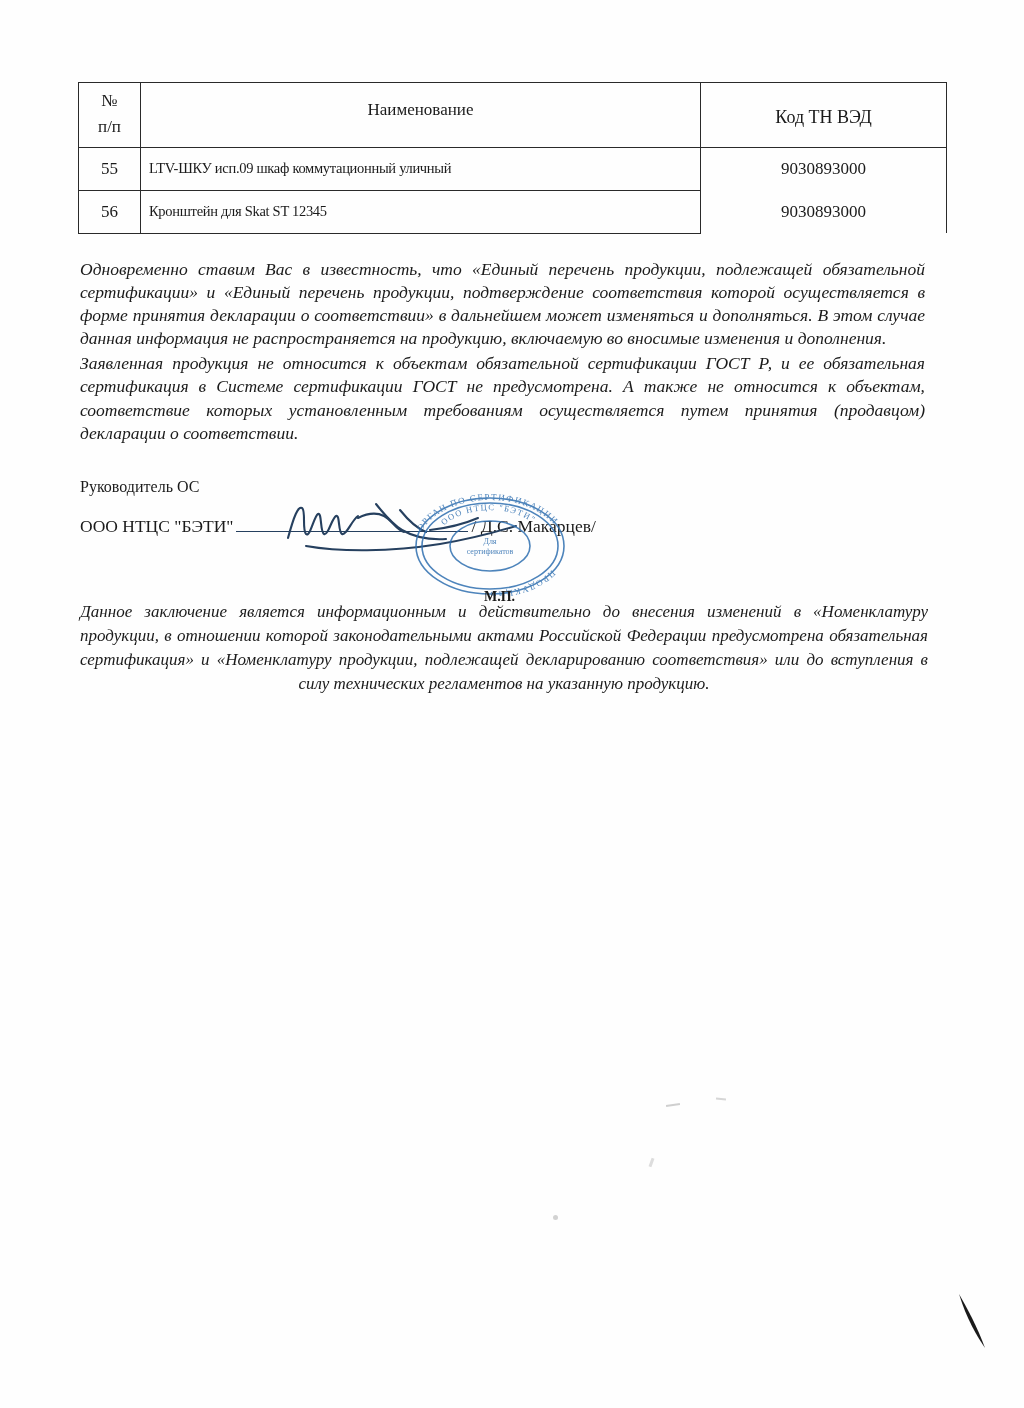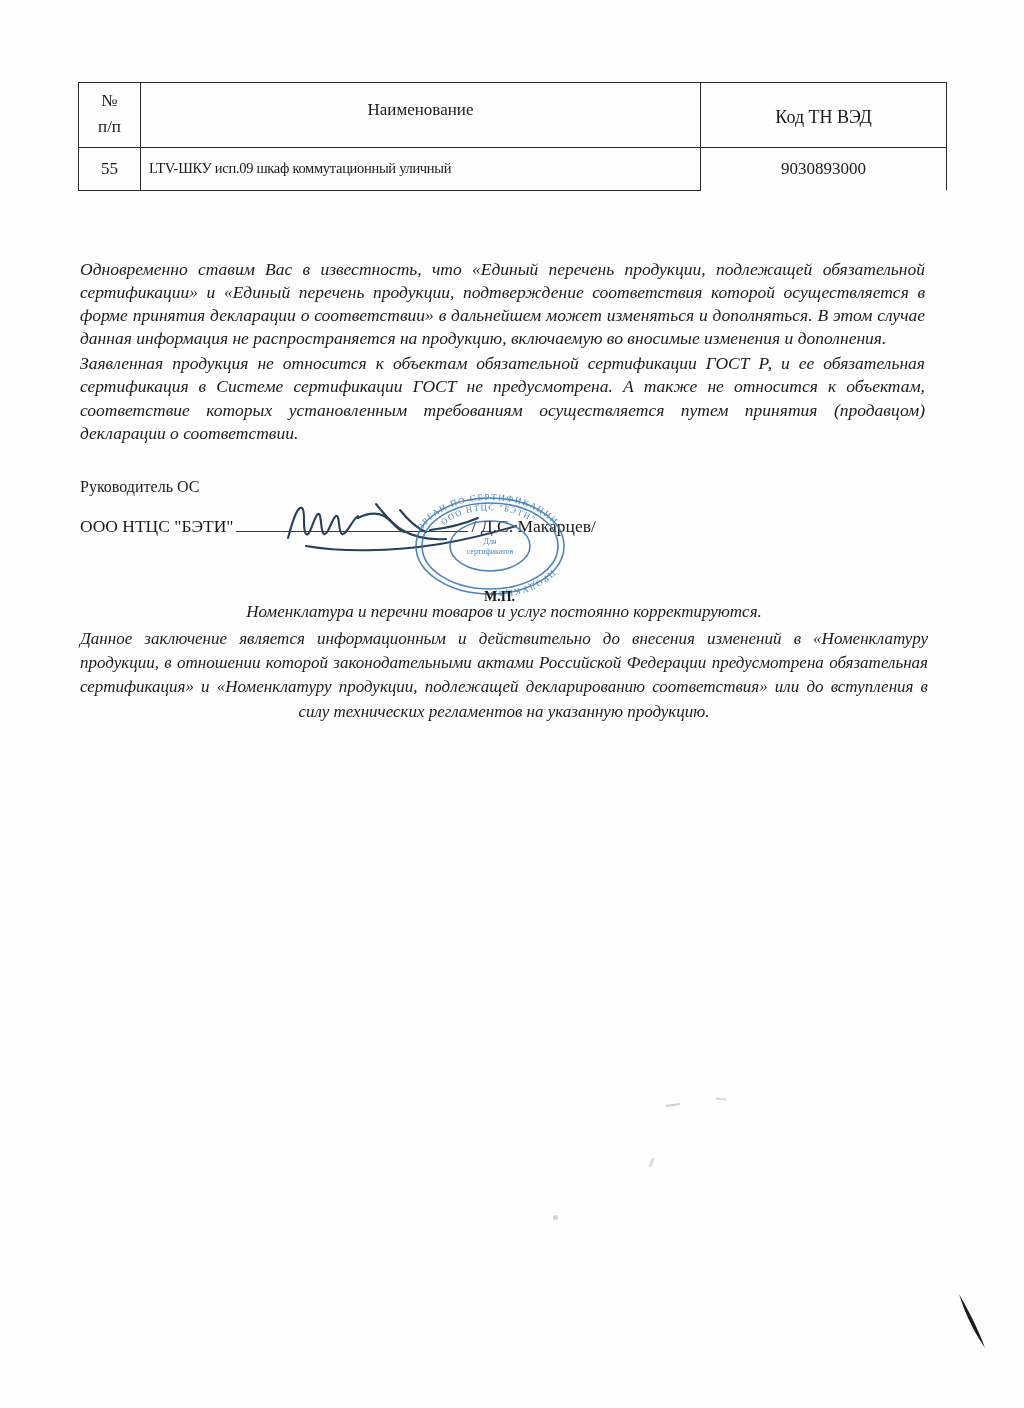--- a/index.html
+++ b/index.html
@@ -203,20 +203,25 @@
           <th class="head-name">Наименование</th>
           <th class="head-code">Код ТН ВЭД</th>
         </tr>
       </thead>
       <tbody>
         <tr class="row-55">
           <td class="cell-num">55</td>
           <td class="cell-name">LTV-ШКУ исп.09 шкаф коммутационный уличный</td>
           <td class="cell-code code-plain">9030893000</td>
         </tr>
+        <tr class="row-56">
+          <td class="cell-num">56</td>
+          <td class="cell-name">Кронштейн для Skat ST 12345</td>
+          <td class="cell-code code-plain">9030893000</td>
+        </tr>
       </tbody>
     </table>
   </div>
 
   <div class="body-text">
     <p>Одновременно ставим Вас в известность, что «Единый перечень продукции, подлежащей обязательной сертификации» и «Единый перечень продукции, подтверждение соответствия которой осуществляется в форме принятия декларации о соответствии» в дальнейшем может изменяться и дополняться. В этом случае данная информация не распространяется на продукцию, включаемую во вносимые изменения и дополнения.</p>
     <p>Заявленная продукция не относится к объектам обязательной сертификации  ГОСТ Р, и ее обязательная сертификация в Системе сертификации ГОСТ не предусмотрена. А также не относится к объектам, соответствие которых установленным требованиям осуществляется путем принятия (продавцом) декларации о соответствии.</p>
   </div>
 
   <div class="sig-role">Руководитель ОС</div>
@@ -254,21 +259,20 @@
     </g>
     <g fill="#2f6fb0" font-family="Liberation Serif, serif" font-size="8" text-anchor="middle">
       <text x="90" y="52">Для</text>
       <text x="90" y="62">сертификатов</text>
     </g>
   </svg>
 
   <div class="sig-mp">М.П.</div>
 
   <div class="footer-note">
-    <span class="first">Номенклатура и перечни товаров и услуг постоянно корректируются.</span>
     <span class="para">Данное заключение является информационным и действительно до внесения изменений в «Номенклатуру продукции, в отношении которой законодательными актами Российской Федерации предусмотрена обязательная сертификация» и «Номенклатуру продукции, подлежащей декларированию соответствия» или до вступления в силу технических регламентов на указанную продукцию.</span>
   </div>
 
   <div class="artefact sm1"></div>
   <div class="artefact sm2"></div>
   <div class="artefact sm3"></div>
   <div class="artefact sm4"></div>
   <svg class="artefact corner-mark" width="36" height="60" viewBox="0 0 36 60">
     <path d="M4,2 C12,16 22,34 30,56 C22,44 12,28 4,2 Z" fill="#1a1a1a"></path>
   </svg>

